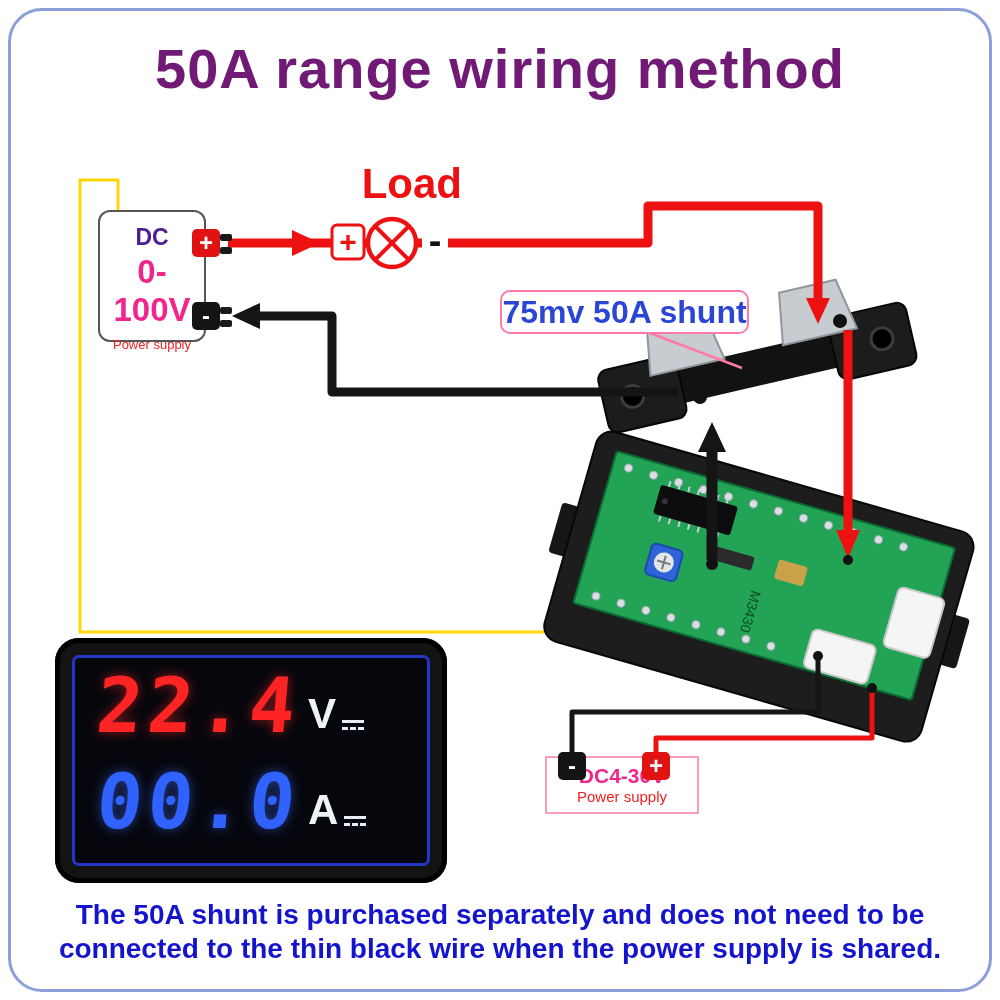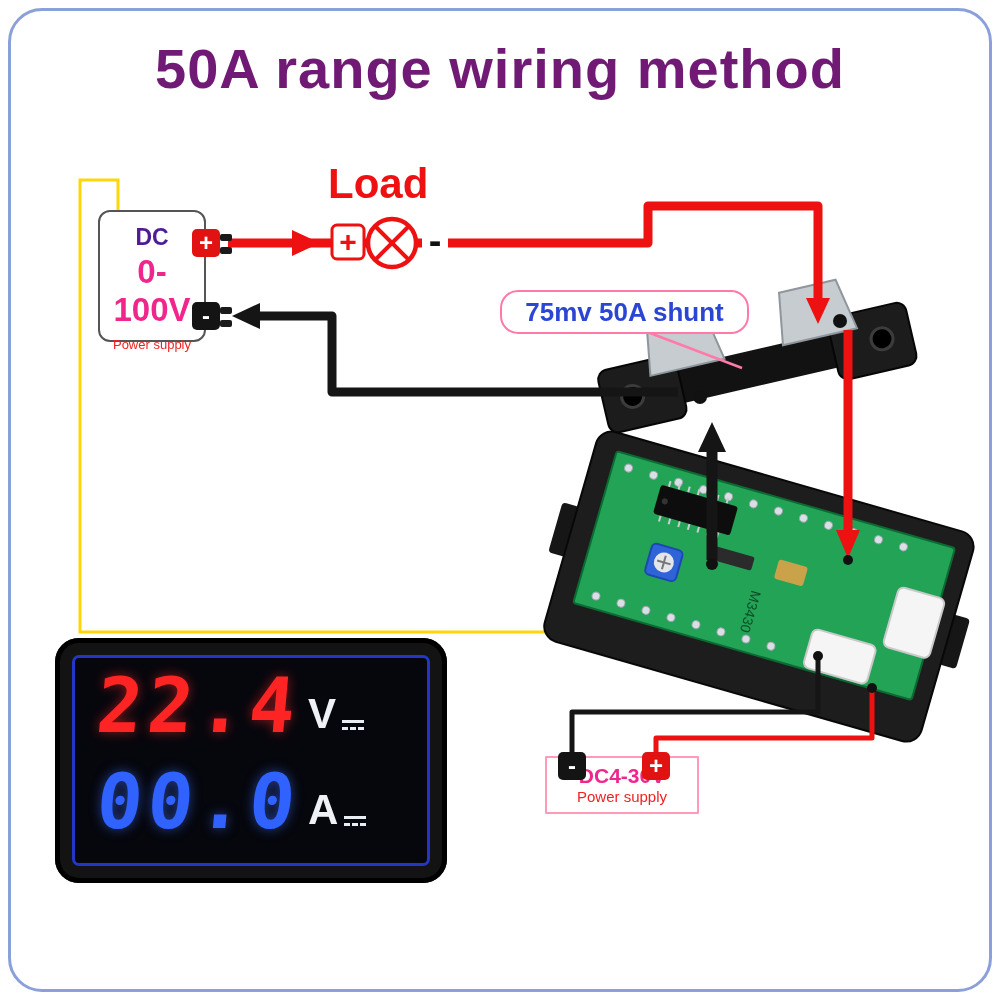--- a/index.html
+++ b/index.html
@@ -4,26 +4,26 @@
 <style>
   html,body{margin:0;padding:0;background:#ffffff;}
   .canvas{position:relative;width:1000px;height:1000px;background:#ffffff;overflow:hidden;
           font-family:"Liberation Sans",sans-serif;}
   .frame{position:absolute;inset:8px;border:3px solid #8ba0da;border-radius:34px;pointer-events:none;}
   .title{position:absolute;top:36px;left:0;width:100%;text-align:center;
          font-size:56px;font-weight:bold;color:#701a75;letter-spacing:1px;}
   .layer{position:absolute;left:0;top:0;width:1000px;height:1000px;}
 
   
-  .load-label{position:absolute;left:328px;top:160px;width:134px;text-align:left;
+  .load-label{position:absolute;left:328px;top:160px;width:134px;text-align:right;
               font-size:42px;font-weight:bold;color:#ee1111;}
   .shunt-label{position:absolute;left:500px;top:290px;width:245px;height:40px;
-               border:2px solid #ff7aa8;border-radius:18px;background:#ffffff;
+               border:2px solid #ff7aa8;border-radius:10px;background:#ffffff;
                display:flex;align-items:center;justify-content:center;
-               font-size:26px;font-weight:600;color:#2b46d4;}
+               font-size:32px;font-weight:600;color:#2b46d4;}
 
   
   .ps-main{position:absolute;left:98px;top:210px;width:104px;height:128px;background:#ffffff;
            border:2px solid #555;border-radius:12px;text-align:center;}
   .ps-main .nm{margin-top:12px;font-size:23px;font-weight:bold;color:#4c1d95;}
   .ps-main .rg{margin-top:2px;font-size:33px;font-weight:bold;color:#f0268c;}
   .ps-main .tp{margin-top:8px;font-size:13px;color:#ee2222;}
   .term{position:absolute;width:28px;height:28px;border-radius:5px;color:#ffffff;
         display:flex;align-items:center;justify-content:center;font-size:24px;font-weight:bold;line-height:1;}
   .t-red{background:#e01212;}
@@ -239,14 +239,16 @@
     <div class="tp">Power supply</div>
   </div>
   <div class="term t-black term-minus-aux">
     <span>-</span>
   </div>
   <div class="term t-red term-plus-aux">
     <span>+</span>
   </div>
 
   <div class="caption">
+    <div>The 50A shunt is purchased separately and does not need to be</div>
+    <div>connected to the thin black wire when the power supply is shared.</div>
   </div>
 </div>
 
 </body></html>

